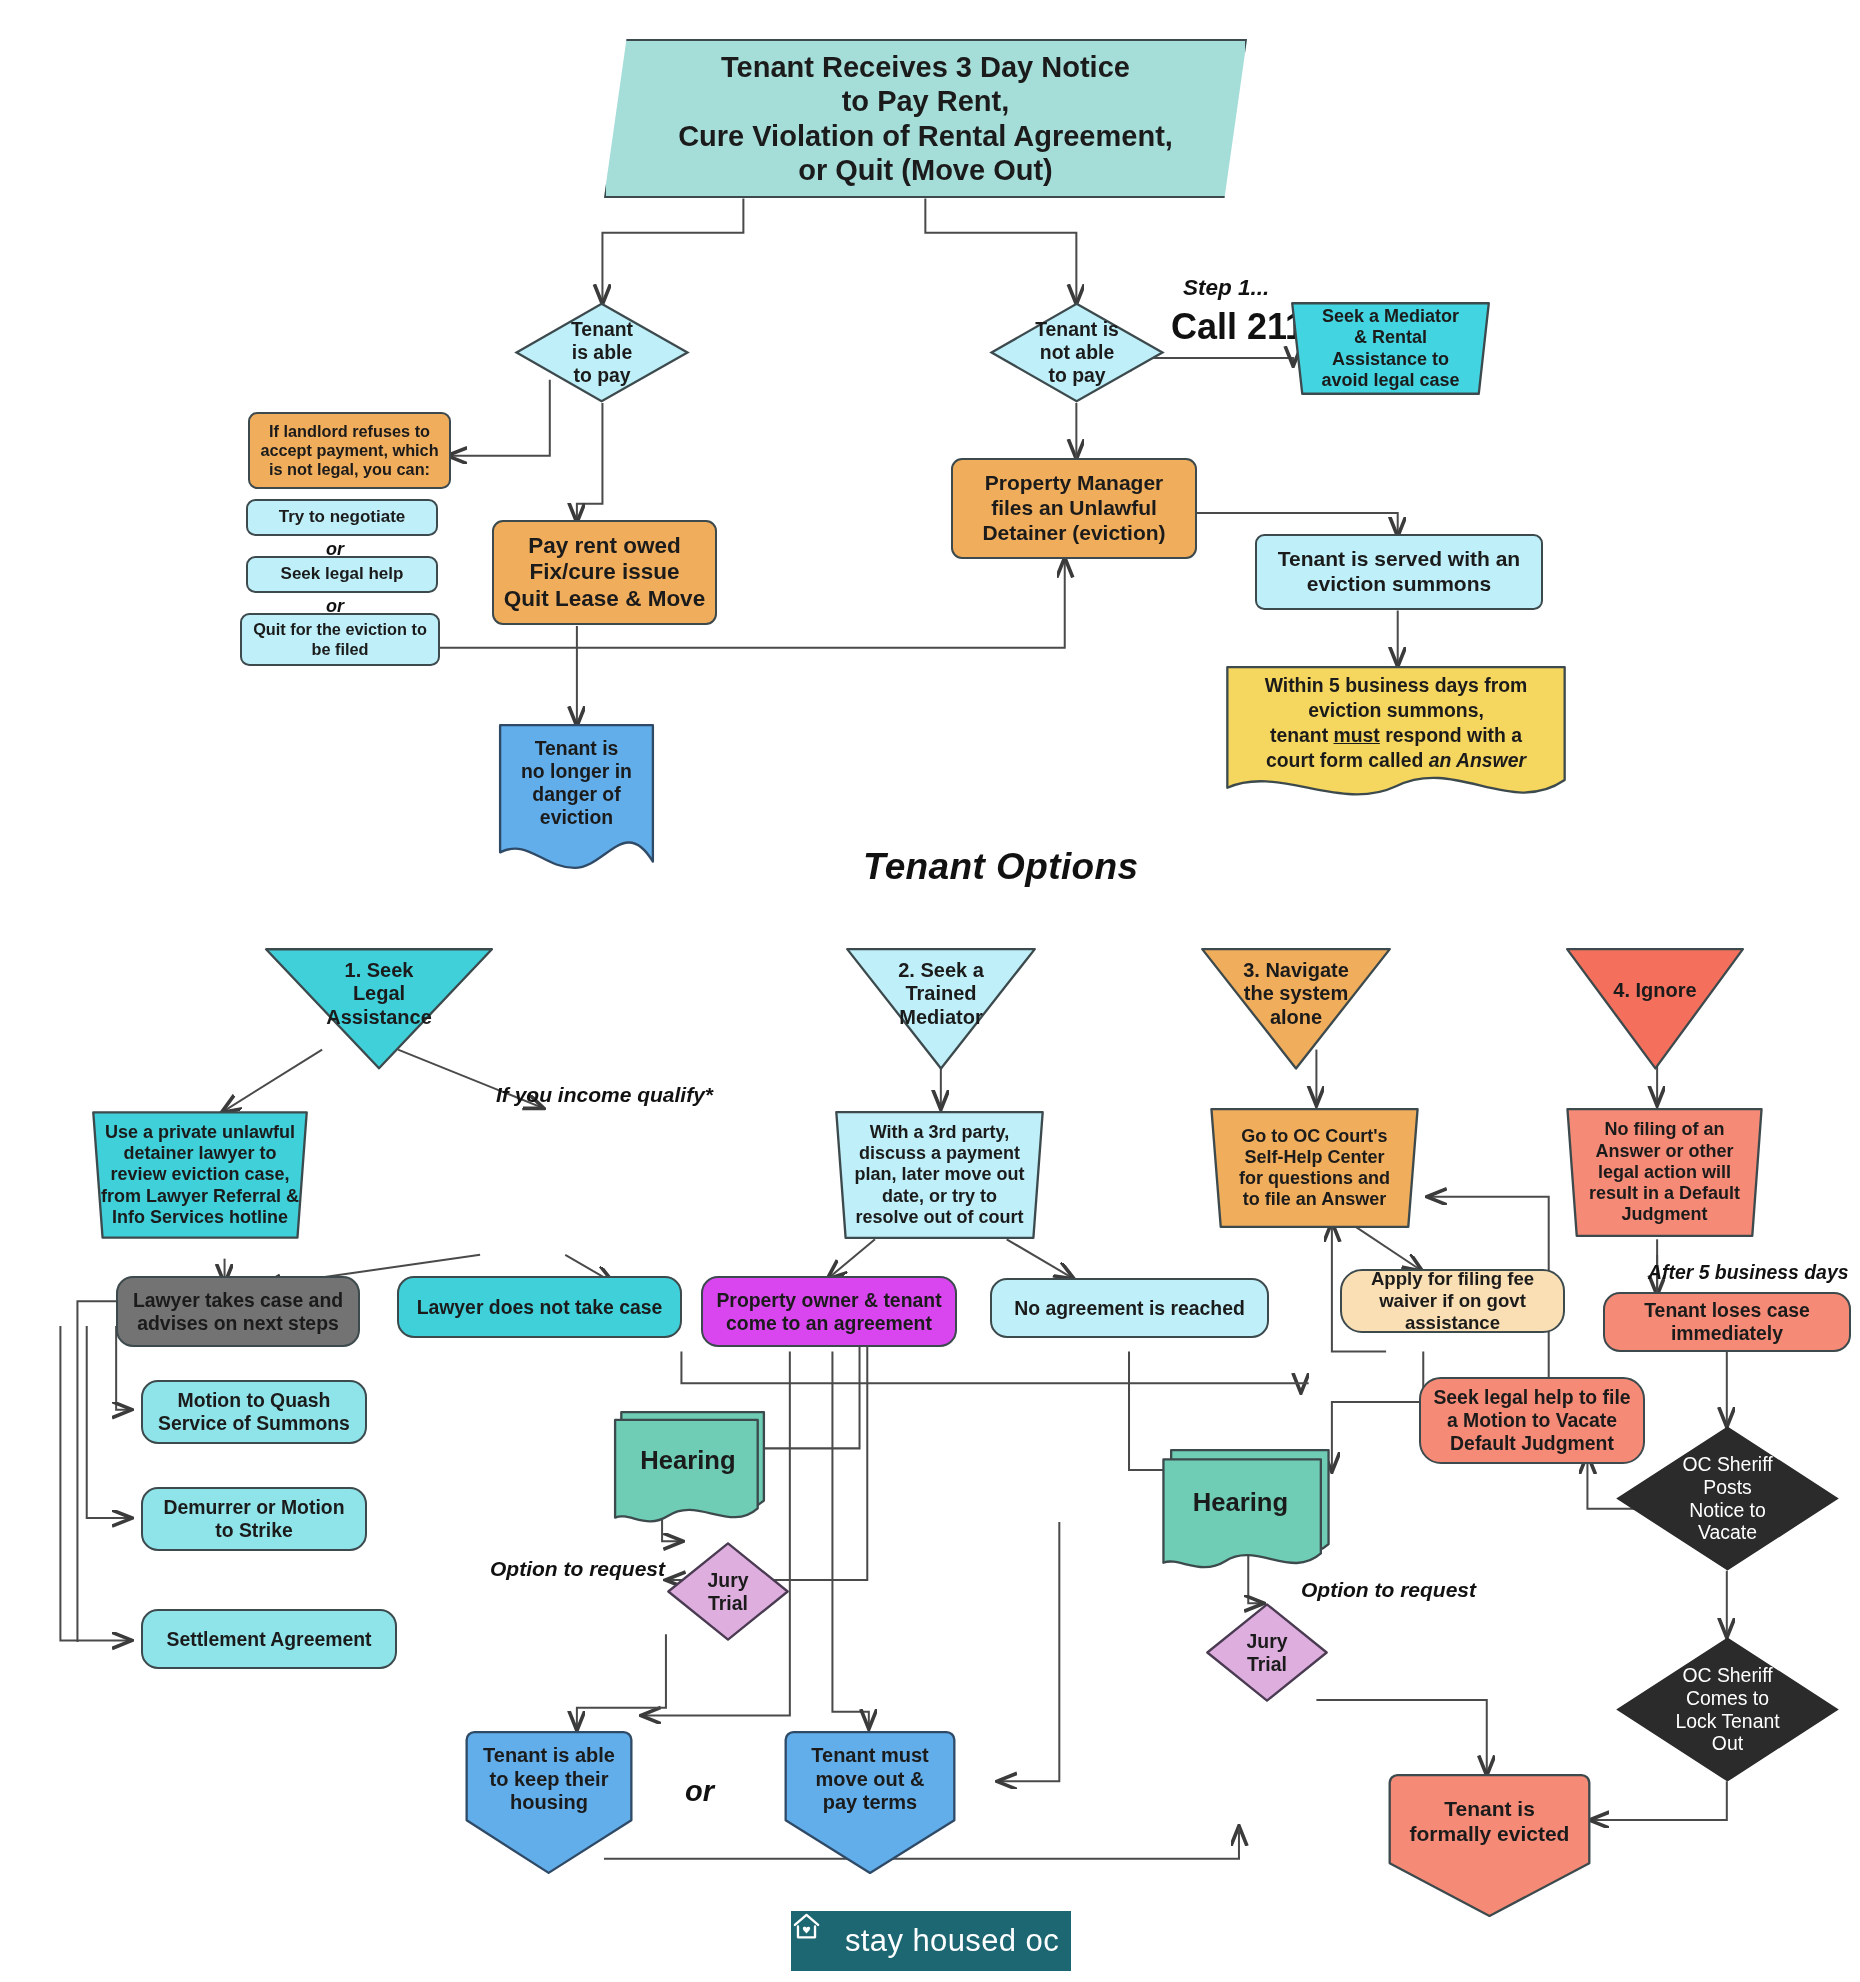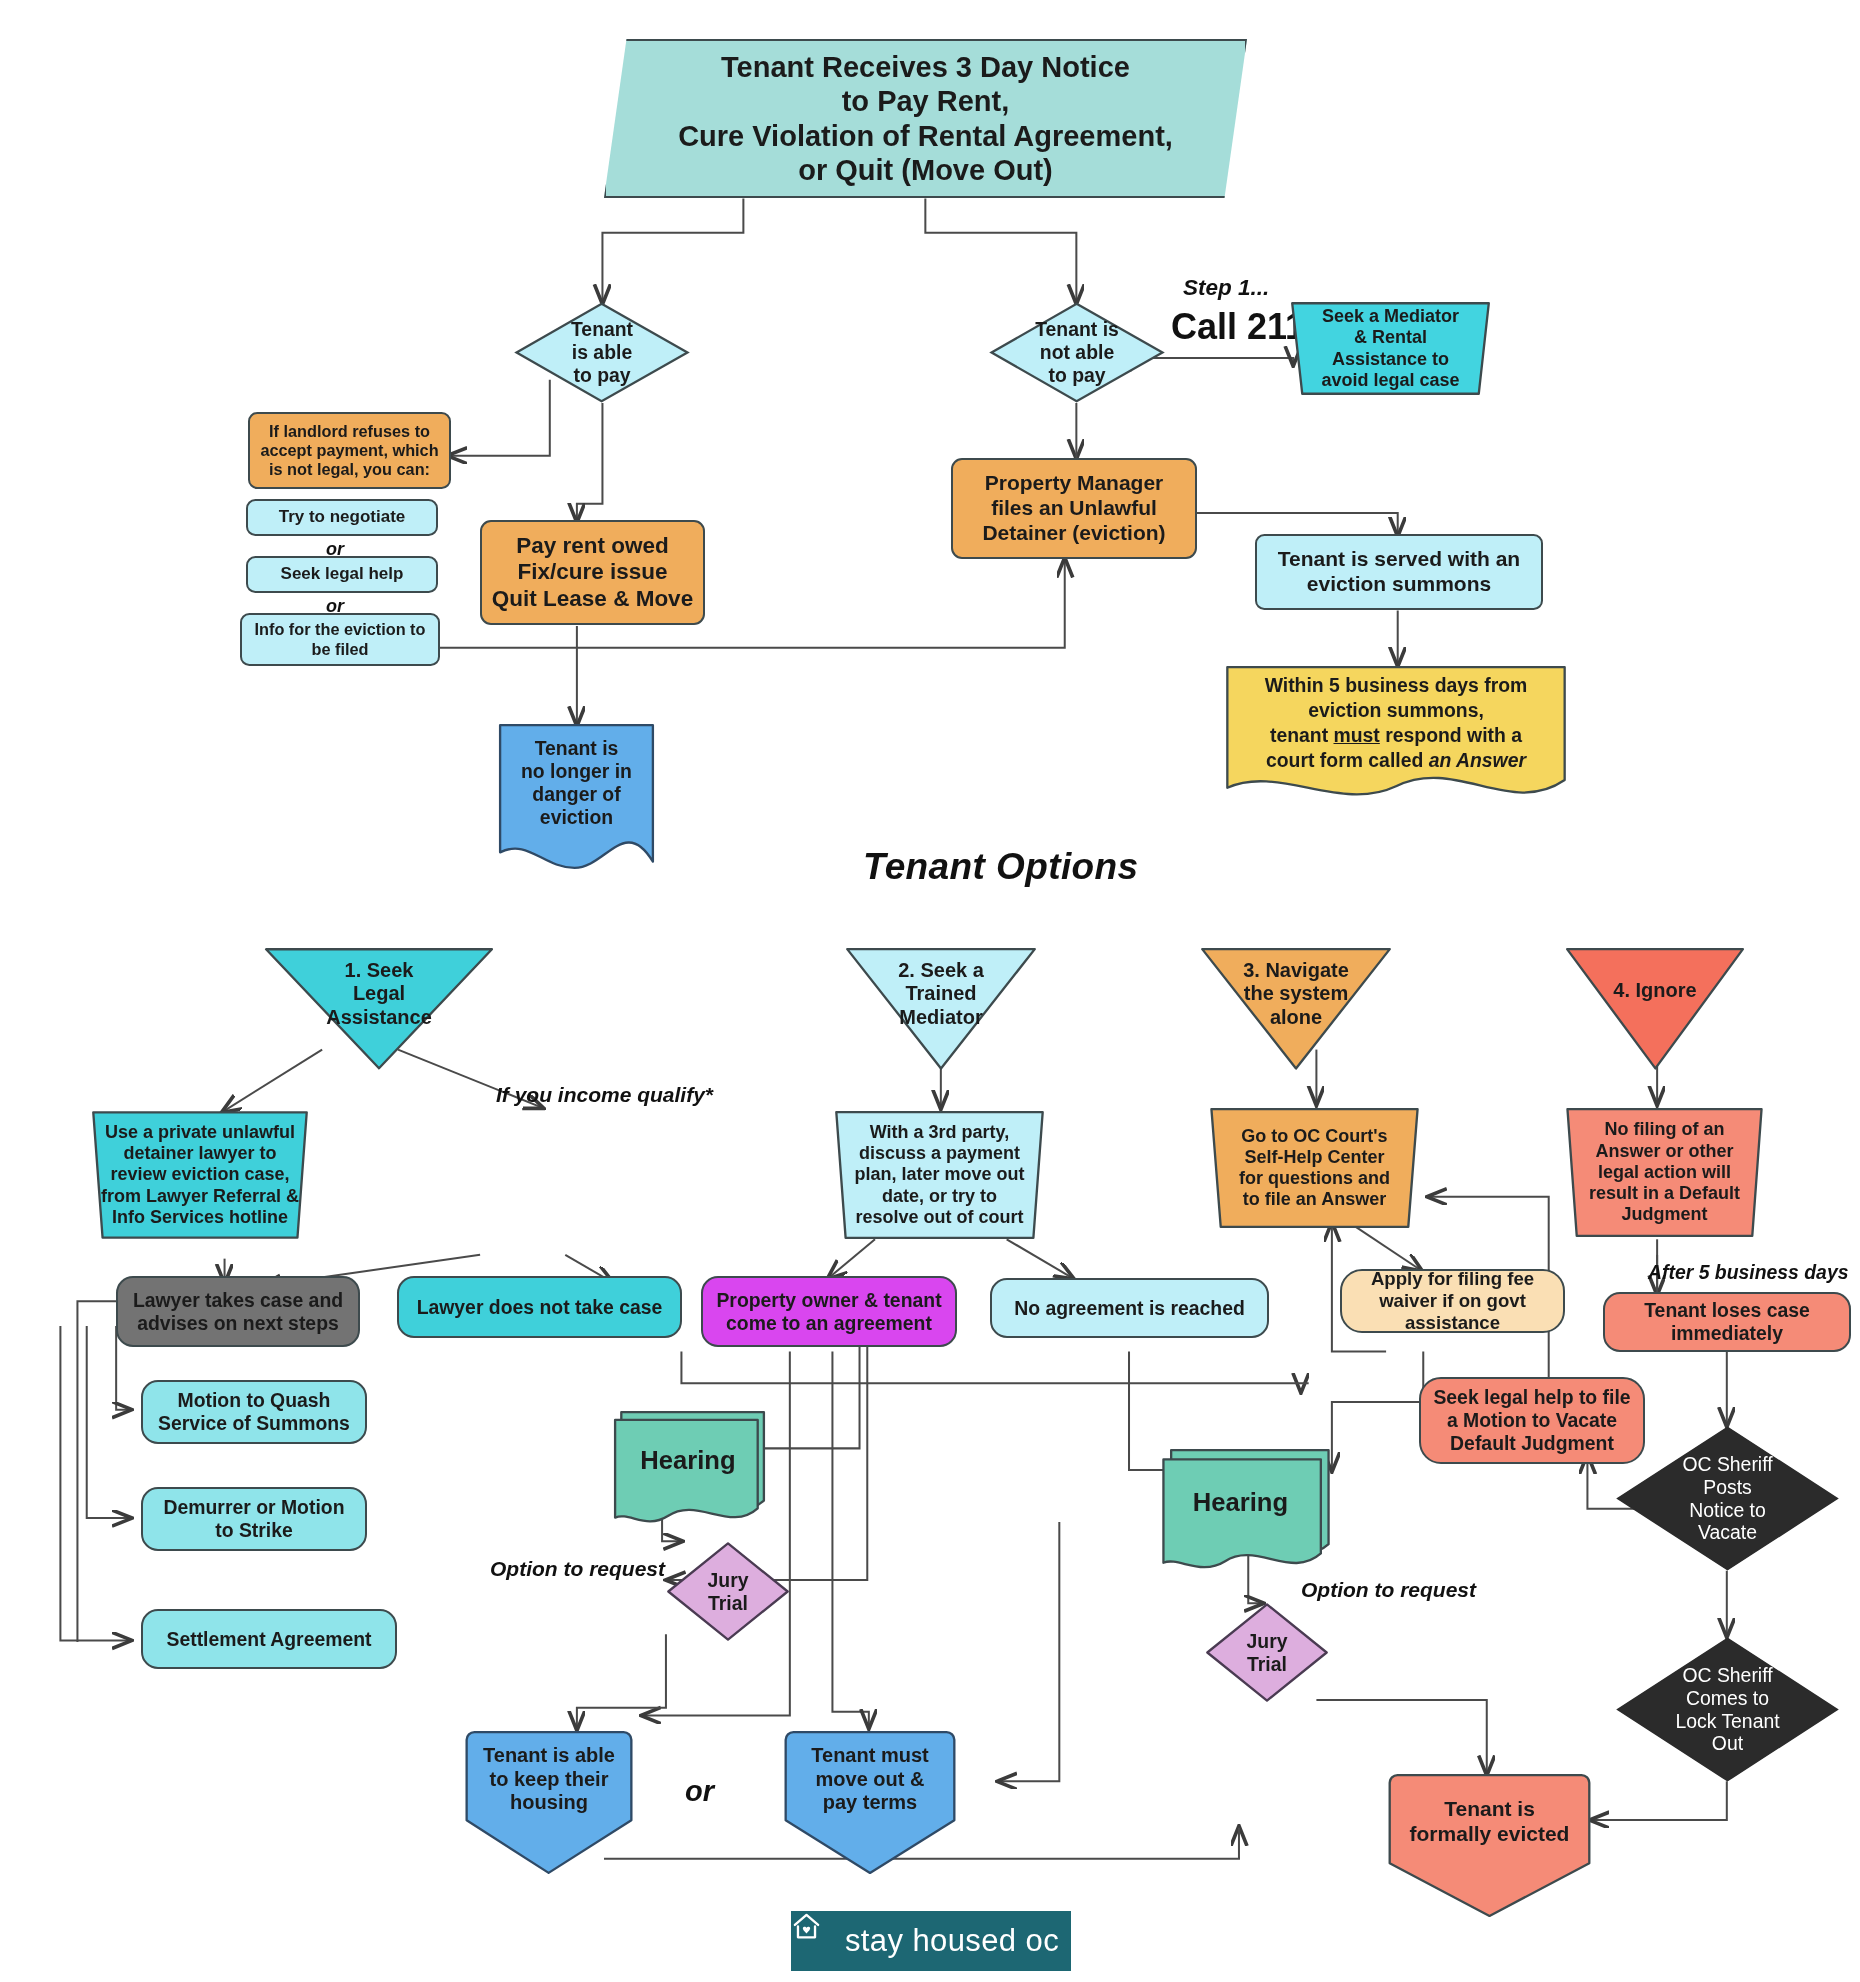--- a/index.html
+++ b/index.html
@@ -183,25 +183,25 @@
 
   <div class="node stroke rrect" style="left:246px;top:499px;width:192px;height:37px;background:#bfeff8;font-size:17px;border-radius:9.3px;">
     <div class="t">Try to negotiate</div>
   </div>
   <div class="lbl" style="left:326px;top:539px;font-size:18px;">or</div>
   <div class="node stroke rrect" style="left:246px;top:556px;width:192px;height:37px;background:#bfeff8;font-size:17px;border-radius:9.3px;">
     <div class="t">Seek legal help</div>
   </div>
   <div class="lbl" style="left:326px;top:596px;font-size:18px;">or</div>
   <div class="node stroke rrect" style="left:240px;top:613px;width:200px;height:53px;background:#bfeff8;font-size:16.3px;border-radius:9.3px;">
-    <div class="t" style="white-space:pre-line;">Info for the eviction to
+    <div class="t" style="white-space:pre-line;">Quit for the eviction to
 be filed</div>
   </div>
 
-  <div class="node stroke rrect" style="left:480px;top:520px;width:225px;height:105px;background:#f0ad5c;font-size:22.5px;border-radius:11px;">
+  <div class="node stroke rrect" style="left:492px;top:520px;width:225px;height:105px;background:#f0ad5c;font-size:22.5px;border-radius:11px;">
     <div class="t" style="white-space:pre-line;">Pay rent owed
 Fix/cure issue
 Quit Lease &amp; Move</div>
   </div>
 
   <div class="node stroke rrect" style="left:951px;top:458px;width:246px;height:101px;background:#f0ad5c;font-size:21px;border-radius:11px;">
     <div class="t" style="white-space:pre-line;">Property Manager
 files an Unlawful
 Detainer (eviction)</div>
   </div>

